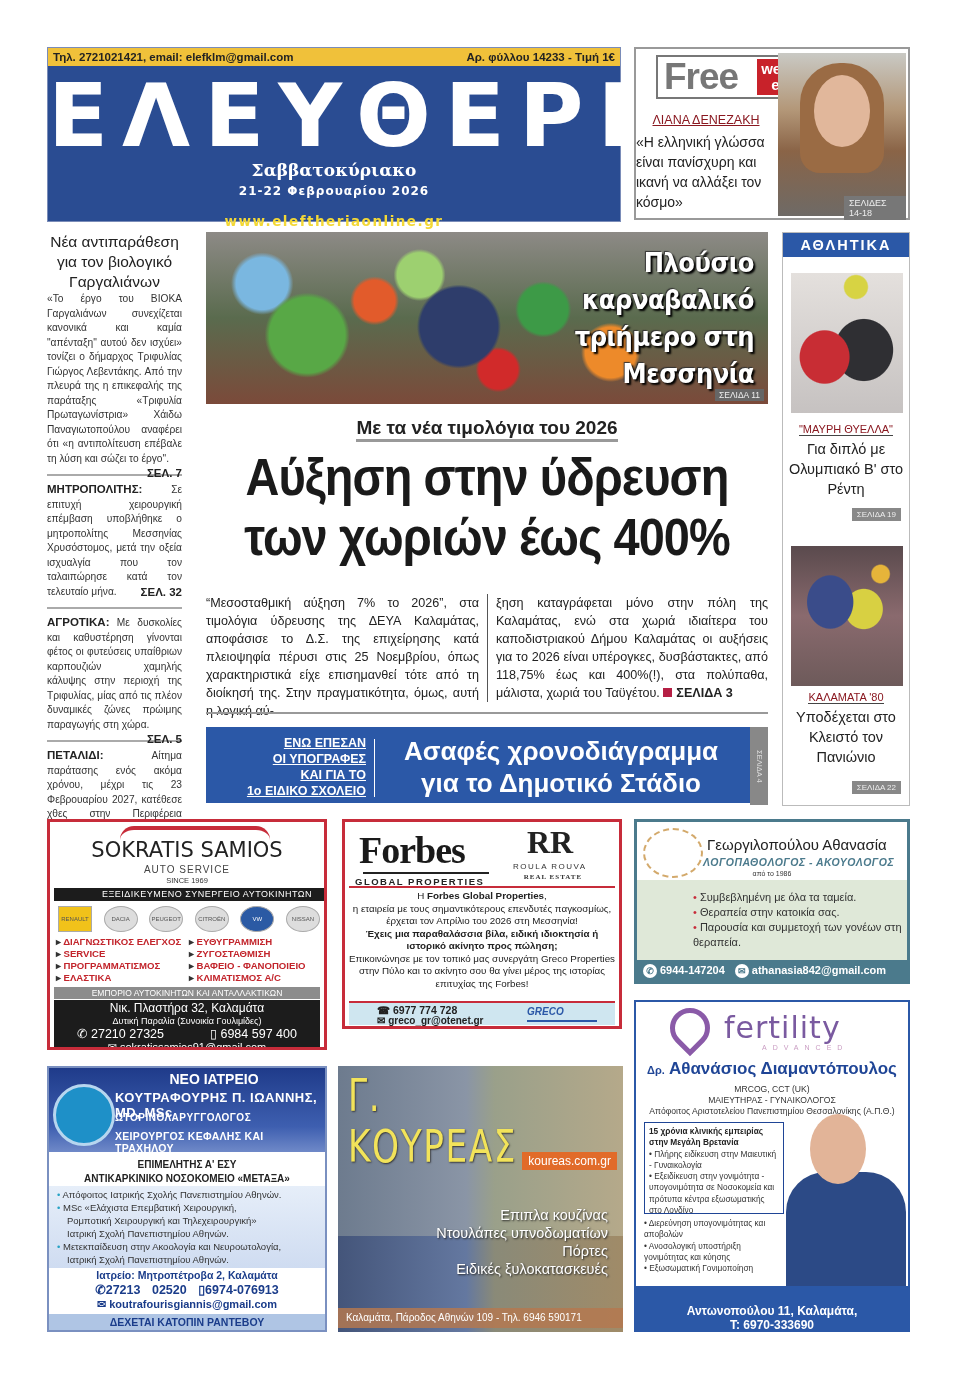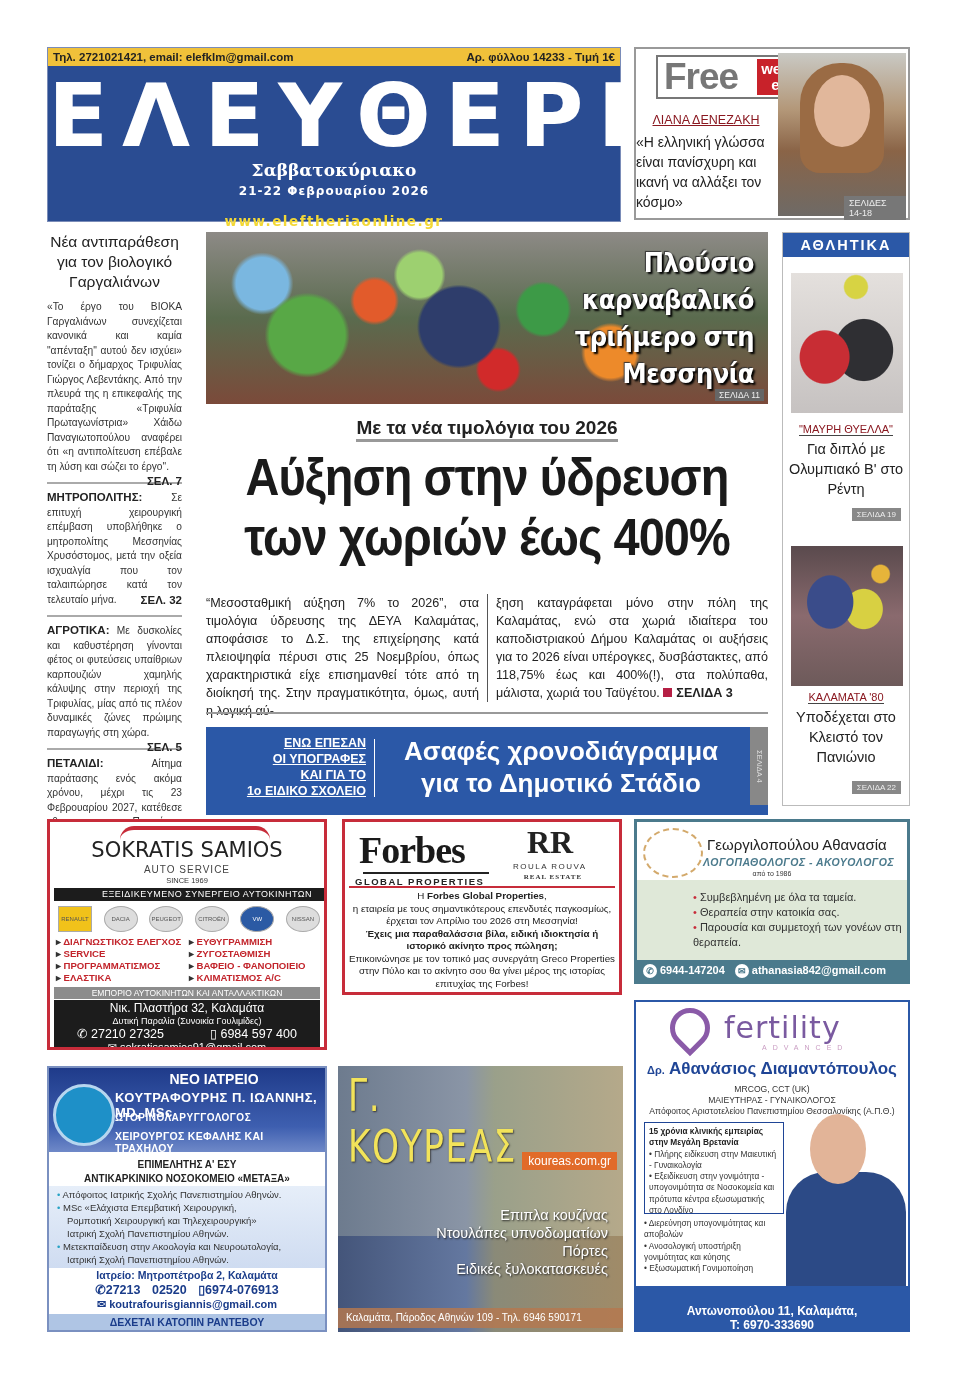--- a/index.html
+++ b/index.html
@@ -18,21 +18,21 @@
 #fw-free{font-size:37px;font-weight:bold;color:#777;margin-left:6px;letter-spacing:-1px}
 #fw-we{background:#c8222a;color:#fff;font-size:15px;font-weight:bold;line-height:16px;padding:2px 4px;text-align:right;margin-left:19px}
 #fw-name{left:0;top:64px;width:140px;text-align:center;font-size:12.5px;color:#8a1820;text-decoration:underline}
 #fw-quote{left:0;top:83px;width:140px;text-align:left;font-size:14px;line-height:20px;color:#222}
 #fw-photo{left:142px;top:4px;width:128px;height:163px;background:linear-gradient(180deg,#c9c9c4 0%,#b39778 35%,#8a6447 60%,#6e6a66 100%)}
 #fw-face{left:36px;top:22px;width:56px;height:72px;border-radius:50%;background:#e1b79b}
 #fw-hair{left:22px;top:10px;width:84px;height:110px;border-radius:40px 40px 20px 20px;background:#9a6b44}
 #fw-pages{left:66px;top:143px;background:#777;color:#eee;font-size:9px;padding:2px 5px}
 
 #leftcol{left:47px;top:232px;width:135px}
-.lc-head{text-align:center;font-size:15.5px;line-height:20px;color:#222;margin-bottom:8px}
+.lc-head{text-align:center;font-size:15.5px;line-height:20px;color:#222;margin-bottom:0}
 .lc-body{font-size:10.2px;line-height:14.5px;text-align:justify;color:#333;font-family:"Liberation Sans",sans-serif}
 .lc-body b{font-weight:bold;color:#222;font-size:11.5px}
 .lc-sel{float:right;font-weight:bold;font-size:11.5px;color:#222}
 .lc-sep{border-top:2px solid #aaa;margin:8px 0 6px}
 .lc-item{clear:both}
 
 #carnival{left:206px;top:232px;width:562px;height:172px;background:
 radial-gradient(circle at 18% 60%,#58a846 0 8%,transparent 9%),
 radial-gradient(circle at 30% 40%,#e25b2b 0 5%,transparent 6%),
 radial-gradient(circle at 45% 55%,#2e3d6b 0 12%,transparent 13%),
@@ -48,21 +48,21 @@
 #kicker{left:206px;top:417px;width:562px;text-align:center}
 #kicker span{font-size:19px;font-weight:bold;color:#222;border-bottom:3px solid #999;padding-bottom:1px}
 #headline{left:206px;top:448px;width:562px;text-align:center;font-size:51px;font-weight:bold;line-height:60px;color:#1a1a1a;letter-spacing:-1px;font-family:"Liberation Sans Narrow","Liberation Sans",sans-serif;transform:scaleX(0.92);transform-origin:center}
 #article{left:206px;top:594px;width:562px;height:108px;display:flex;gap:0}
 .art-col{width:281px;font-size:12.6px;line-height:18px;text-align:justify;color:#222;padding-right:8px}
 .art-col+.art-col{border-left:1px solid #555;padding-left:8px;padding-right:0}
 .sel3{font-weight:bold;white-space:nowrap}
 .sel3 i{display:inline-block;width:9px;height:9px;background:#b51f44;margin-right:4px}
 #art-rule{left:206px;top:712px;width:562px;border-top:2px solid #999}
 
-#stadium{left:206px;top:727px;width:562px;height:88px;background:#2b58a7}
+#stadium{left:206px;top:727px;width:562px;height:76px;background:#2b58a7}
 #st-kicker{left:8px;top:8px;width:152px;text-align:right;color:#fff;font-size:12.5px;font-weight:bold;line-height:16px}
 #st-kicker span{text-decoration:underline}
 #st-divider{left:168px;top:12px;width:1px;height:58px;background:#fff}
 #st-title{left:172px;top:8px;width:366px;text-align:center;color:#fff;font-size:26px;font-weight:bold;line-height:32px}
 #st-page{right:0;top:0;width:18px;height:78px;background:#888;color:#ddd;font-size:7.5px;writing-mode:vertical-rl;display:flex;align-items:center;justify-content:center}
 
 #sports{left:782px;top:232px;width:128px;height:574px;border:1px solid #bbb;background:#fff}
 #sp-head{left:0;top:0;width:100%;height:24px;background:#2b58a7;color:#fff;font-weight:bold;font-size:14.5px;letter-spacing:2px;text-align:center;line-height:24px}
 .sp-photo{left:8px;width:112px}
 #sp-photo1{top:40px;height:140px;background:
@@ -93,21 +93,21 @@
 .brand.b0{background:#f1c21a;border-radius:0}
 .brand.b4{background:#2b5aa4;color:#fff}
 #sok-svc{left:6px;top:114px;width:266px;display:grid;grid-template-columns:1fr 1fr;font-size:9.6px;color:#c2242b;font-weight:bold;line-height:12px}
 #sok-svc div::before{content:"▸ ";color:#333}
 #sok-bar2{left:4px;top:165px;width:266px;height:12px;background:#8c8c8c;color:#fff;font-size:8.5px;text-align:center;line-height:12px}
 #sok-bottom{left:4px;top:178px;width:266px;height:48px;background:#1c1c1c;color:#fff;text-align:center;font-size:12px;line-height:13px;padding-top:2px}
 #sok-bottom .s{font-size:9px}
 #sok-bottom .ph{display:flex;justify-content:space-around;font-size:12.5px}
 #sok-bottom .em{font-size:11px}
 
-#ad-forbes{left:342px;top:819px;width:280px;height:176px;border:3px solid #c72c3a}
+#ad-forbes{left:342px;top:819px;width:280px;height:210px;border:3px solid #c72c3a}
 #fb-logo{left:14px;top:6px;font-family:"Liberation Serif",serif;font-weight:bold;font-size:38px;color:#1a1a1a;letter-spacing:-1px}
 #fb-underline{left:18px;top:50px;width:126px;border-top:2px solid #222}
 #fb-gp{left:10px;top:54px;font-size:9.5px;font-weight:bold;letter-spacing:1.5px;color:#222}
 #fb-rr{left:182px;top:2px;font-family:"Liberation Serif",serif;font-size:32px;font-weight:bold;color:#222}
 #fb-rr-name{left:168px;top:40px;font-size:8px;letter-spacing:1.5px;color:#333;text-align:left;width:80px}
 #fb-rr-re{left:168px;top:51px;font-size:7px;letter-spacing:1px;color:#333;text-align:center;width:80px;font-family:"Liberation Serif",serif;font-weight:bold}
 #fb-rule1{left:4px;top:64px;width:266px;border-top:2px solid #c72c3a}
 #fb-text{left:0;top:68px;width:100%;text-align:center;font-size:9.8px;line-height:12.5px;color:#222}
 #fb-text .bold{font-weight:bold}
 #fb-rule2{left:4px;top:179px;width:266px;border-top:2px solid #c72c3a}

